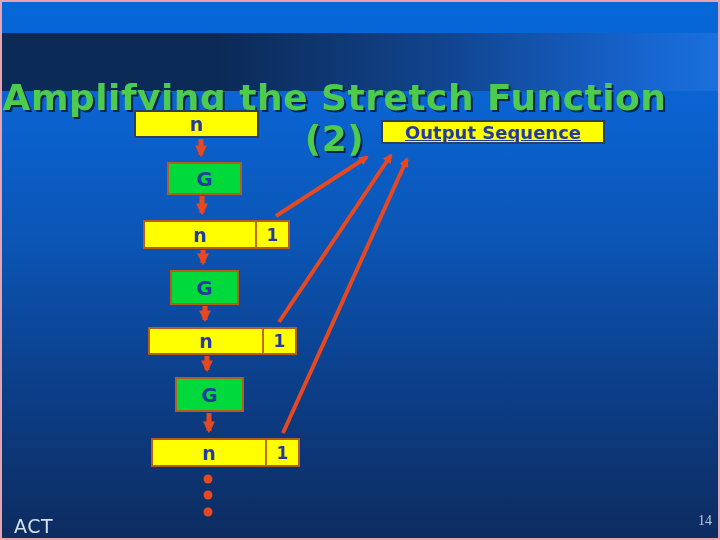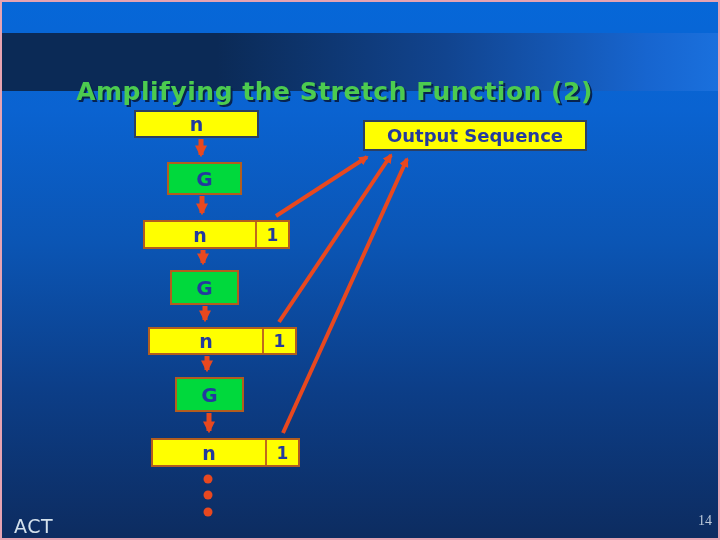--- a/index.html
+++ b/index.html
@@ -12,21 +12,21 @@
     overflow:hidden;
     font-family:"DejaVu Sans","Liberation Sans",sans-serif;
   }
   .banner{
     position:absolute;left:0;top:31px;width:100%;height:58px;
     background:linear-gradient(90deg,#0b2a56 0%,#0b2a56 30%,#11448f 62%,#1765cf 90%,#1a70dd 100%);
   }
   .banner-title{
     position:absolute;left:0;top:44px;width:665px;
     text-align:center;
-    font-size:25px;font-weight:bold;color:#4ccb4f;
+    font-size:36px;font-weight:bold;color:#4ccb4f;
     text-shadow:2px 2px 0 #07234f;
     letter-spacing:0.5px;
   }
   .box{
     position:absolute;box-sizing:border-box;
     display:flex;align-items:center;justify-content:center;
     color:#233a9e;font-weight:bold;
   }
   .yellow{background:#ffff00;}
   .navy-border{border:2px solid #2b3f63;}
@@ -51,21 +51,21 @@
 <div class="slide">
 
   <div class="banner">
     <div class="banner-title">Amplifying the Stretch Function (2)</div>
   </div>
 
   <div class="box yellow navy-border" style="left:132px;top:108px;width:125px;height:28px;font-size:19px;">
     <span>n</span>
   </div>
 
-  <div class="box yellow navy-border" style="left:361px;top:118px;width:224px;height:31px;font-size:18px;">
+  <div class="box yellow navy-border" style="left:379px;top:118px;width:224px;height:24px;font-size:18px;text-decoration:underline;">
     <span>Output Sequence</span>
   </div>
 
   <div class="box green" style="left:165px;top:160px;width:75px;height:33px;font-size:20px;">
     <span>G</span>
   </div>
   <div class="row" style="left:141px;top:218px;width:147px;height:29px;">
     <div class="cell-n">n</div>
     <div class="cell-one">1</div>
   </div>

